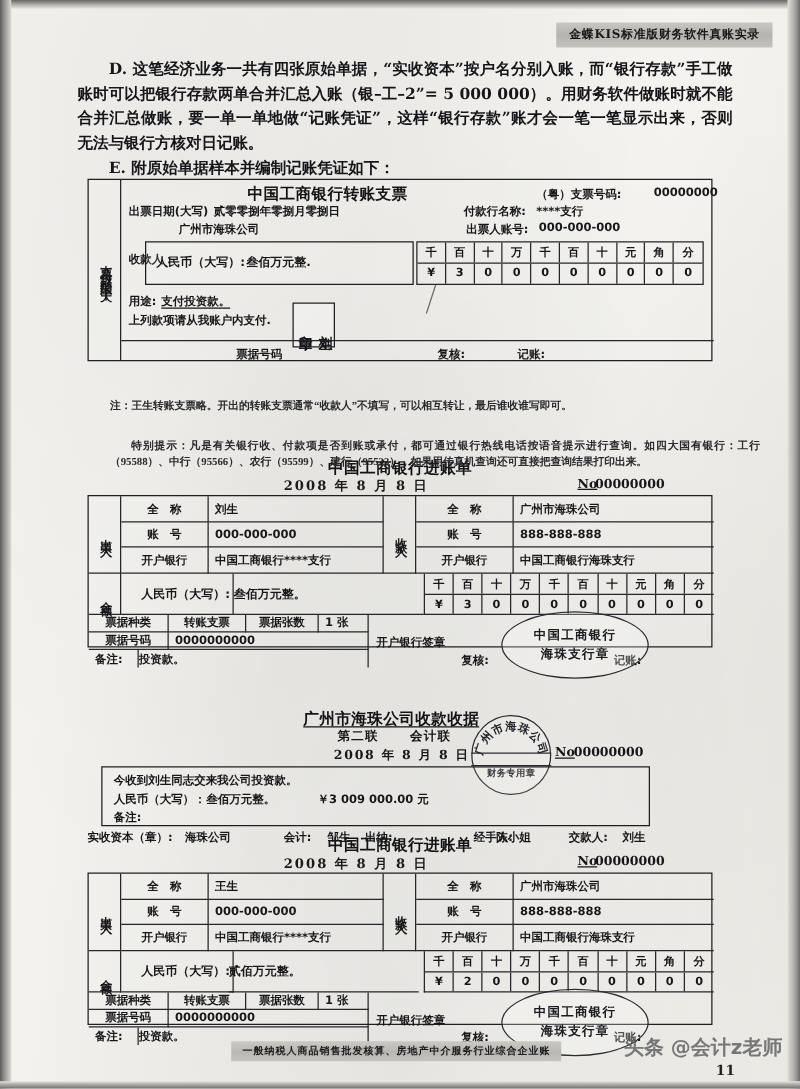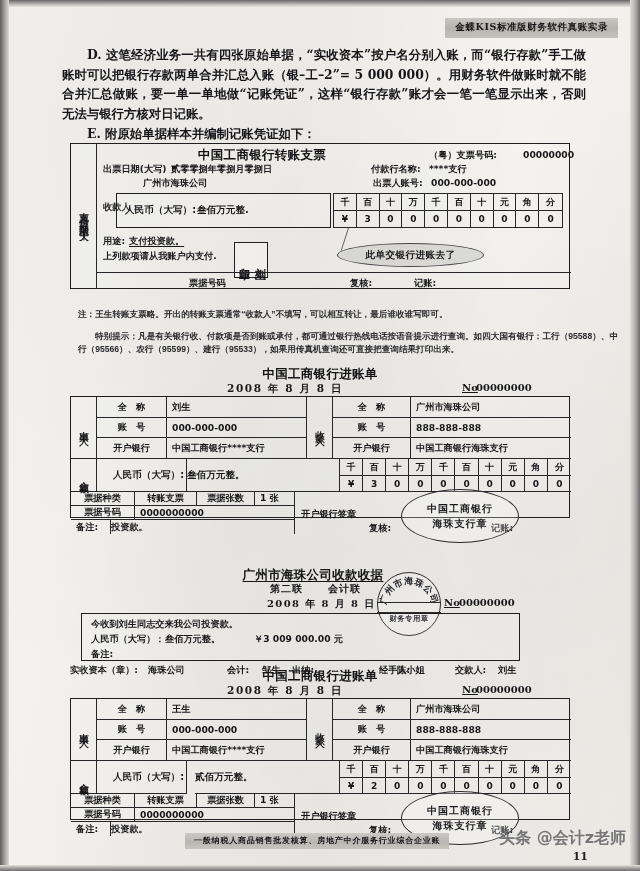--- a/index.html
+++ b/index.html
@@ -256,26 +256,26 @@
     color: #16161a;
     letter-spacing: 1px;
   }
 
   .note-block {
     position: absolute;
     left: 70px;
     width: 556px;
   }
   .note-line {
-    font-family: Liberation Sans, sans-serif;
+    font-family: Liberation Serif, serif;
     font-size: 8.6px;
     line-height: 13.6px;
     color: #2a2a2e;
     text-align: justify;
-    margin: 8px;
+    margin: 18px;
     font-weight: 600;
   }
   .note-indent { text-indent: 17px; }
 
   .small-txt {
     position: absolute;
     font-family: "DejaVu Sans", "Liberation Sans", sans-serif;
     font-size: 9.2px;
     font-weight: bold;
     color: #17171a;
@@ -400,21 +400,20 @@
     <div class="small-txt" style="left:32px; top:91px;">用途:</div>
     <div class="small-txt uline" style="left:58px; top:91px;">支付投资款。</div>
     <div class="small-txt" style="left:32px; top:106px;">上列款项请从我账户内支付.</div>
 
     <div class="stamp-box" style="left:163px; top:98px; width:34px; height:36px;">
       <div class="stamp-col">刘生</div>
       <div class="stamp-col">印章</div>
     </div>
 
     <div class="bubble-tail" style="left:277px; top:84px; height:24px; transform:rotate(18deg);"></div>
-    <div class="bubble" style="left:266px; top:99px; width:145px; height:22px;">此单交银行进账去了</div>
 
     <div class="t" style="position:absolute; left:26px; top:128px; width:474px; height:18px;">
       <div class="small-txt" style="left:92px; top:4px;">票据号码</div>
       <div class="small-txt" style="left:253px; top:4px;">复核:</div>
       <div class="small-txt" style="left:317px; top:4px;">记账:</div>
     </div>
   </div>
 
   <div class="note-block layer" style="top:300px;">
     <p class="note-line">注：王生转账支票略。开出的转账支票通常“收款人”不填写，可以相互转让，最后谁收谁写即可。</p>
@@ -557,21 +556,21 @@
       <div class="vert r b" style="position:absolute; left:236px; top:0; width:26px; height:62px;">收款人</div>
       <div class="cell ctr r b" style="position:absolute; left:262px; top:0; width:78px; height:21px;">全　称</div>
       <div class="cell pad b" style="position:absolute; left:340px; top:0; width:160px; height:21px;">广州市海珠公司</div>
       <div class="cell ctr r b" style="position:absolute; left:262px; top:21px; width:78px; height:20px;">账　号</div>
       <div class="cell pad b" style="position:absolute; left:340px; top:21px; width:160px; height:20px;">888-888-888</div>
       <div class="cell ctr r b" style="position:absolute; left:262px; top:41px; width:78px; height:21px;">开户银行</div>
       <div class="cell pad b" style="position:absolute; left:340px; top:41px; width:160px; height:21px;">中国工商银行海珠支行</div>
 
       <div class="vert r b" style="position:absolute; left:0; top:62px; width:26px; height:33px; letter-spacing:2px;">金额</div>
       <div class="cell r b" style="position:absolute; left:26px; top:62px; width:90px; height:33px; padding-left:16px; font-size:9.6px;">人民币（大写）:</div>
-      <div class="cell b" style="position:absolute; left:124px; top:62px; width:152px; height:33px; font-size:9.6px;">贰佰万元整。</div>
+      <div class="cell b" style="position:absolute; left:112px; top:62px; width:152px; height:33px; font-size:9.6px;">贰佰万元整。</div>
 
       <div class="money-grid" style="left:268px; top:62px; width:232px; height:33px; border-left:1.1px solid #26262a; border-bottom:1.1px solid #26262a;">
         <div class="mg-row" style="height:17px; border-bottom:1.1px solid #26262a;">
           <div class="mg-cell r" style="width:23.2px;">千</div>
           <div class="mg-cell r" style="width:23.2px;">百</div>
           <div class="mg-cell r" style="width:23.2px;">十</div>
           <div class="mg-cell r" style="width:23.2px;">万</div>
           <div class="mg-cell r" style="width:23.2px;">千</div>
           <div class="mg-cell r" style="width:23.2px;">百</div>
           <div class="mg-cell r" style="width:23.2px;">十</div>

